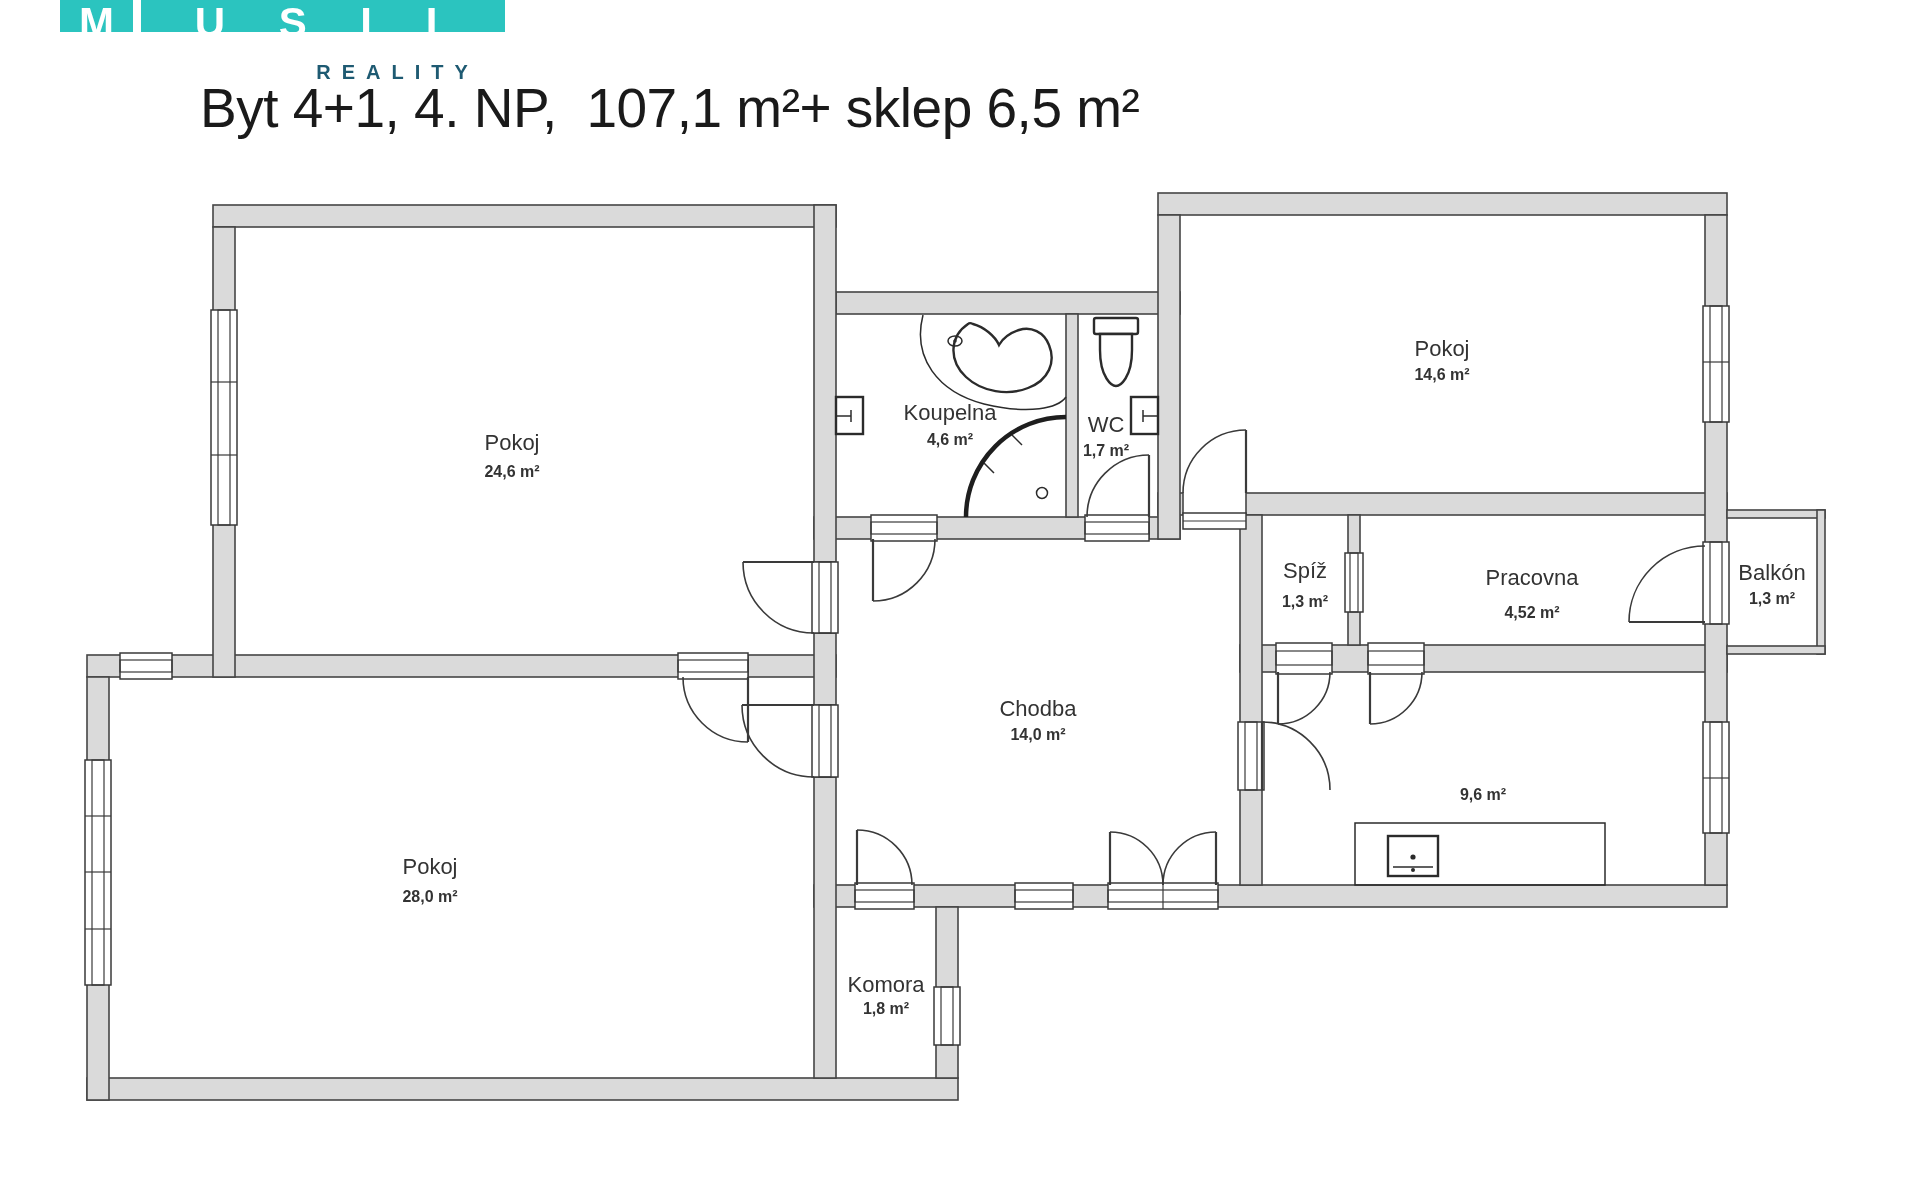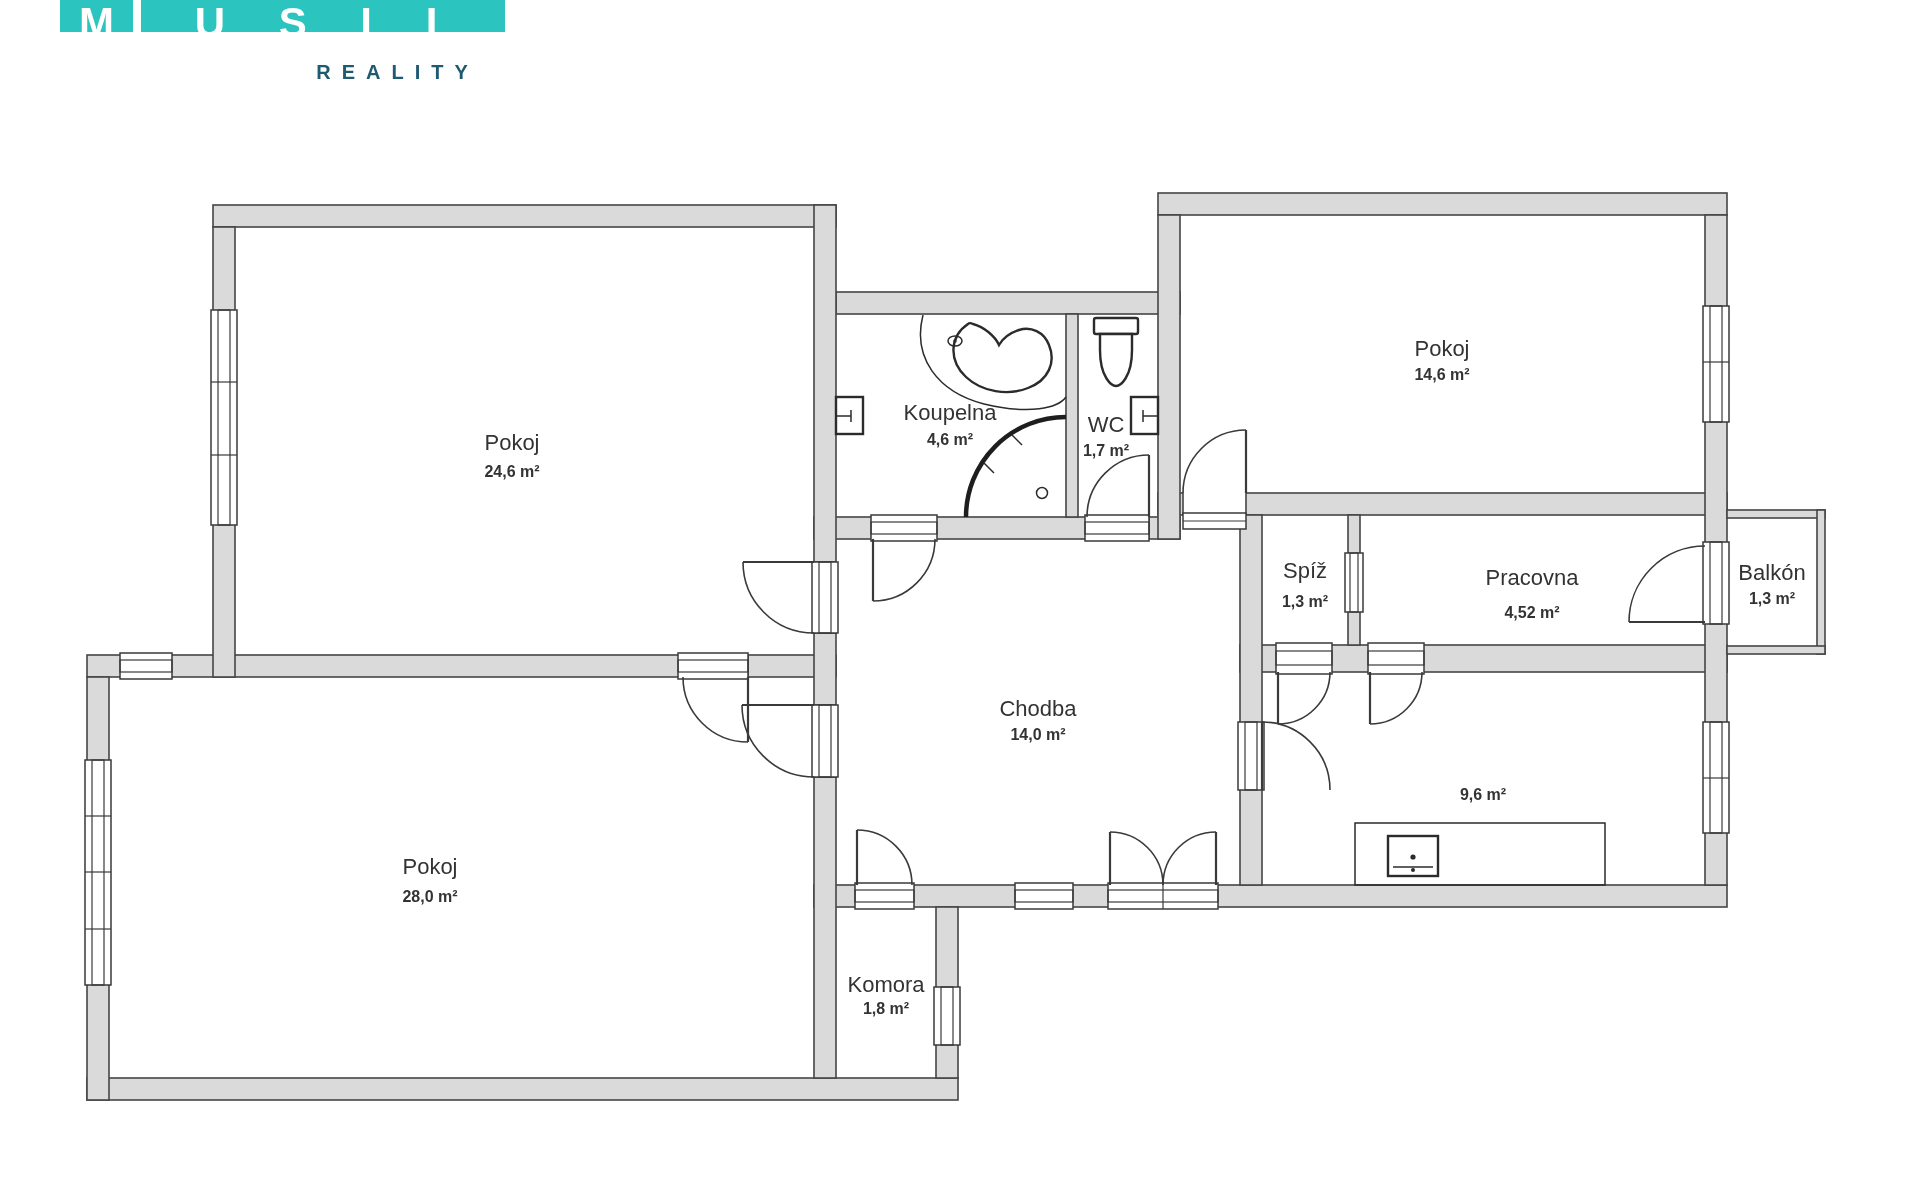--- a/index.html
+++ b/index.html
@@ -54,20 +54,21 @@
     <span class="logo-letter">M</span>
   </div>
   <div class="logo-band usil">
     <span class="logo-letter">U</span>
     <span class="logo-letter">S</span>
     <span class="logo-letter">I</span>
     <span class="logo-letter">L</span>
   </div>
   <div class="logo-subtitle">REALITY</div>
 
+  <div class="plan-title">Byt 4+1, 4. NP,&nbsp; 107,1 m²+ sklep 6,5 m²</div>
 
   <svg class="plan" width="1920" height="1200" viewBox="0 0 1920 1200">
 
     <g>
       <rect class="room" x="235" y="227" width="579" height="428"></rect>
       <rect class="room" x="109" y="677" width="705" height="401"></rect>
       <rect class="room" x="836" y="314" width="230" height="203"></rect>
       <rect class="room" x="1078" y="314" width="80" height="203"></rect>
       <rect class="room" x="1180" y="215" width="525" height="278"></rect>
       <rect class="room" x="1262" y="515" width="86" height="130"></rect>

